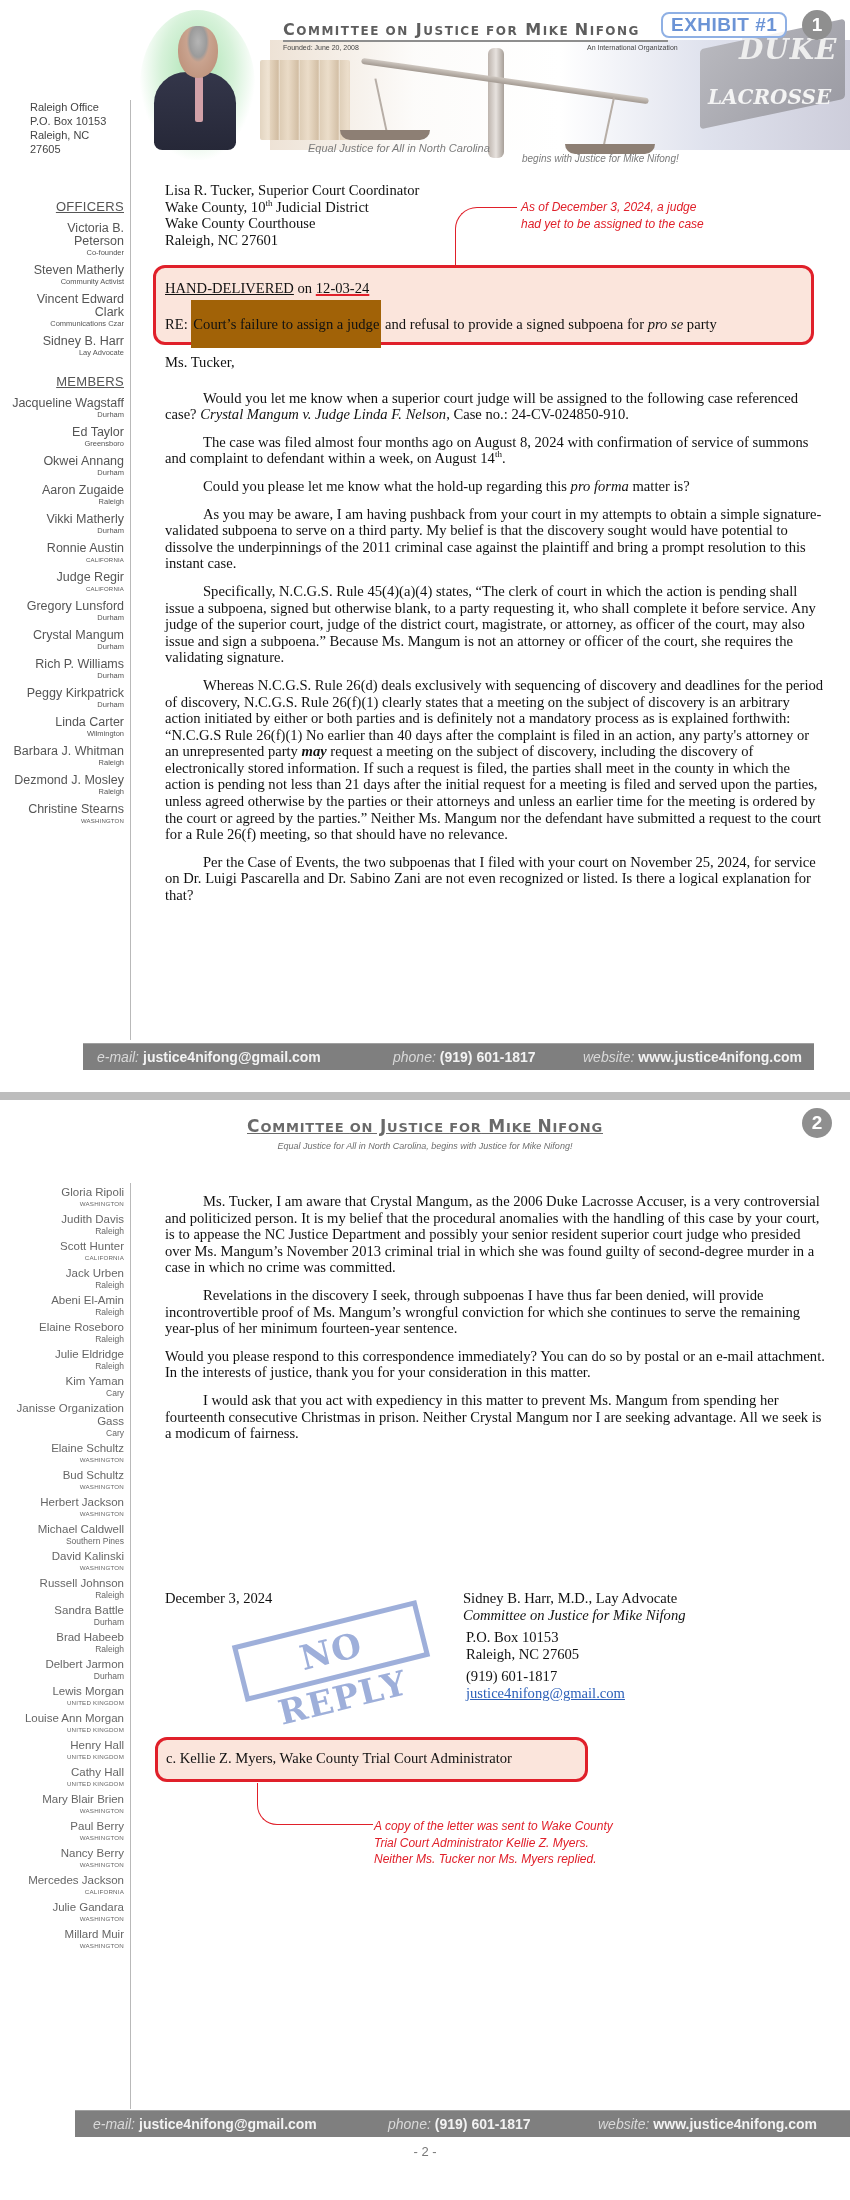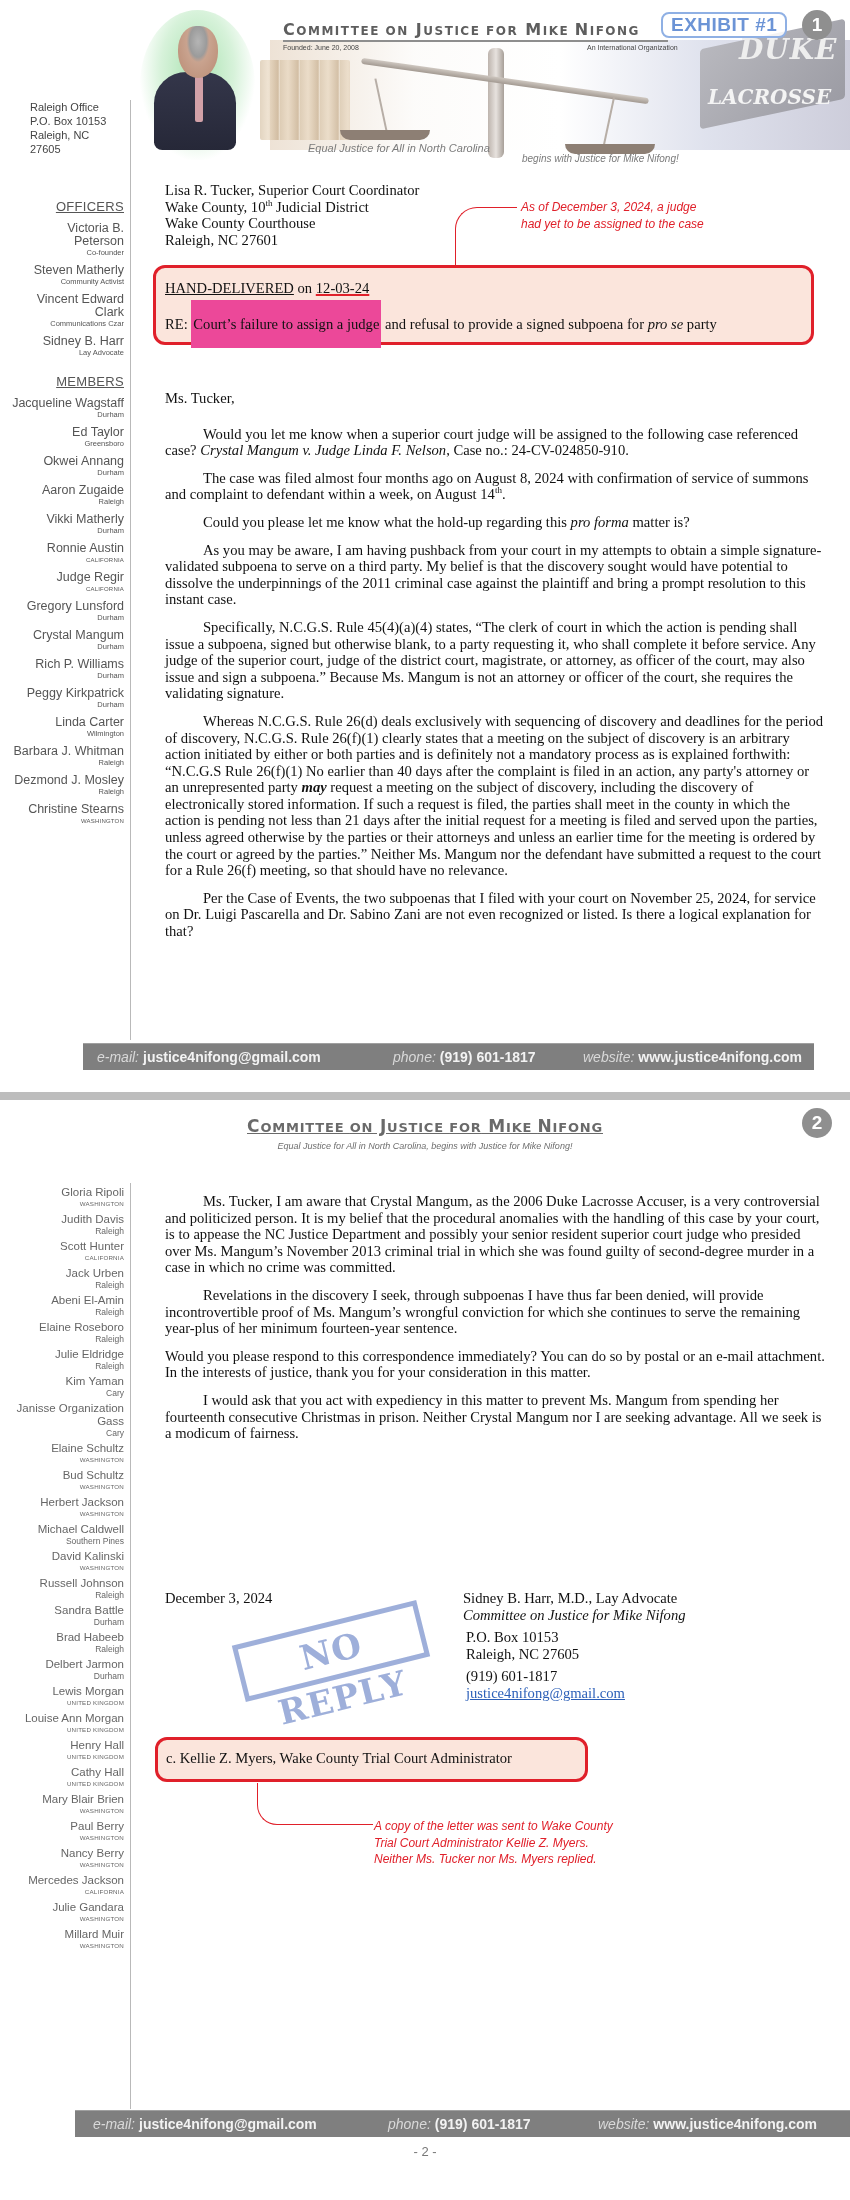--- a/index.html
+++ b/index.html
@@ -67,21 +67,21 @@
   
   .letter { position: absolute; left: 165px; width: 660px; font-family: "Liberation Serif", serif; font-size: 14.6px; line-height: 16.6px; color: #111; }
   .addr-line { display: block; }
   .p { margin-bottom: 11px; }
   .indent { text-indent: 38px; }
   sup { font-size: 9px; line-height: 0; }
   .u { text-decoration: underline; }
   .u-red { text-decoration: underline; text-decoration-color: #e0202a; text-decoration-thickness: 2px; }
 
   .callout-box { position: absolute; border: 3px solid #e0202a; border-radius: 12px; background: #fbe5dc; }
-  .hl { background: #ec4899; padding: 16px 2px; text-align: center; }
+  .hl { background: #a16207; padding: 16px 2px; text-align: center; }
   .annotation { position: absolute; font-family: "Liberation Sans", sans-serif; font-style: italic; font-size: 12px; line-height: 16.5px; color: #e0202a; }
   .leader { position: absolute; border-color: #e0202a; border-style: solid; }
 
   .footer-bar { position: absolute; height: 27px; background: #7f7f7f; border-top: 1px solid #a0a0a0; font-family: "Liberation Sans", sans-serif; color: #f3f3f3; font-size: 14px; line-height: 27px; white-space: nowrap; }
   .footer-bar .lbl { font-style: italic; color: #d9d9d9; font-weight: normal; margin-right: 4px; }
   .footer-bar .val { font-weight: bold; }
   .footer-bar .seg { position: absolute; top: 0; }
 
   
   .p2-title { position: absolute; left: 0; width: 850px; top: 13px; text-align: center; font-family: "DejaVu Sans", sans-serif; font-weight: bold; color: #6a6a6a; font-size: 17px; letter-spacing: 0.8px; }
@@ -240,21 +240,21 @@
 
   <div class="callout-box" style="left:153px; top:265px; width:661px; height:80px;"></div>
   <div class="letter" style="top:280px;">
     <span class="u">HAND-DELIVERED</span><span> on </span><span class="u-red">12-03-24</span>
   </div>
   <div class="letter" style="top:316px;">
     <span>RE:  </span><span class="hl">Court’s failure to assign a judge</span><span> and refusal to provide a signed subpoena for </span><i>pro se</i><span> party</span>
   </div>
 
   <div class="letter" style="top:354px;">
-    <div class="p" style="margin-bottom:19px;margin-top:36px;">Ms. Tucker,</div>
+    <div class="p" style="margin-bottom:19px;">Ms. Tucker,</div>
     <div class="p indent"><span>Would you let me know when a superior court judge will be assigned to the following case referenced case?  </span><i>Crystal Mangum v. Judge Linda F. Nelson</i><span>, Case no.: 24-CV-024850-910.</span></div>
     <div class="p indent"><span>The case was filed almost four months ago on August 8, 2024 with confirmation of service of summons and complaint to defendant within a week, on August 14</span><sup>th</sup><span>.</span></div>
     <div class="p indent"><span>Could you please let me know what the hold-up regarding this </span><i>pro forma</i><span> matter is?</span></div>
     <div class="p indent">As you may be aware, I am having pushback from your court in my attempts to obtain a simple signature-validated subpoena to serve on a third party.  My belief is that the discovery sought would have potential to dissolve the underpinnings of the 2011 criminal case against the plaintiff and bring a prompt resolution to this instant case.</div>
     <div class="p indent">Specifically, N.C.G.S. Rule 45(4)(a)(4) states, “The clerk of court in which the action is pending shall issue a subpoena, signed but otherwise blank, to a party requesting it, who shall complete it before service. Any judge of the superior court, judge of the district court, magistrate, or attorney, as officer of the court, may also issue and sign a subpoena.”   Because Ms. Mangum is not an attorney or officer of the court, she requires the validating signature.</div>
     <div class="p indent"><span>Whereas N.C.G.S. Rule 26(d) deals exclusively with sequencing of discovery and deadlines for the period of discovery, N.C.G.S. Rule 26(f)(1) clearly states that a meeting on the subject of discovery is an arbitrary action initiated by either or both parties and is definitely not a mandatory process as is explained forthwith: “N.C.G.S Rule 26(f)(1) No earlier than 40 days after the complaint is filed in an action, any party's attorney or an unrepresented party </span><b><i>may</i></b><span> request a meeting on the subject of discovery, including the discovery of electronically stored information. If such a request is filed, the parties shall meet in the county in which the action is pending not less than 21 days after the initial request for a meeting is filed and served upon the parties, unless agreed otherwise by the parties or their attorneys and unless an earlier time for the meeting is ordered by the court or agreed by the parties.”  Neither Ms. Mangum nor the defendant have submitted a request to the court for a Rule 26(f) meeting, so that should have no relevance.</span></div>
     <div class="p indent">Per the Case of Events, the two subpoenas that I filed with your court on November 25, 2024, for service on Dr. Luigi Pascarella and Dr. Sabino Zani are not even recognized or listed.  Is there a logical explanation for that?</div>
   </div>
 
   <div class="footer-bar" style="left:83px; top:1043px; width:731px;">

